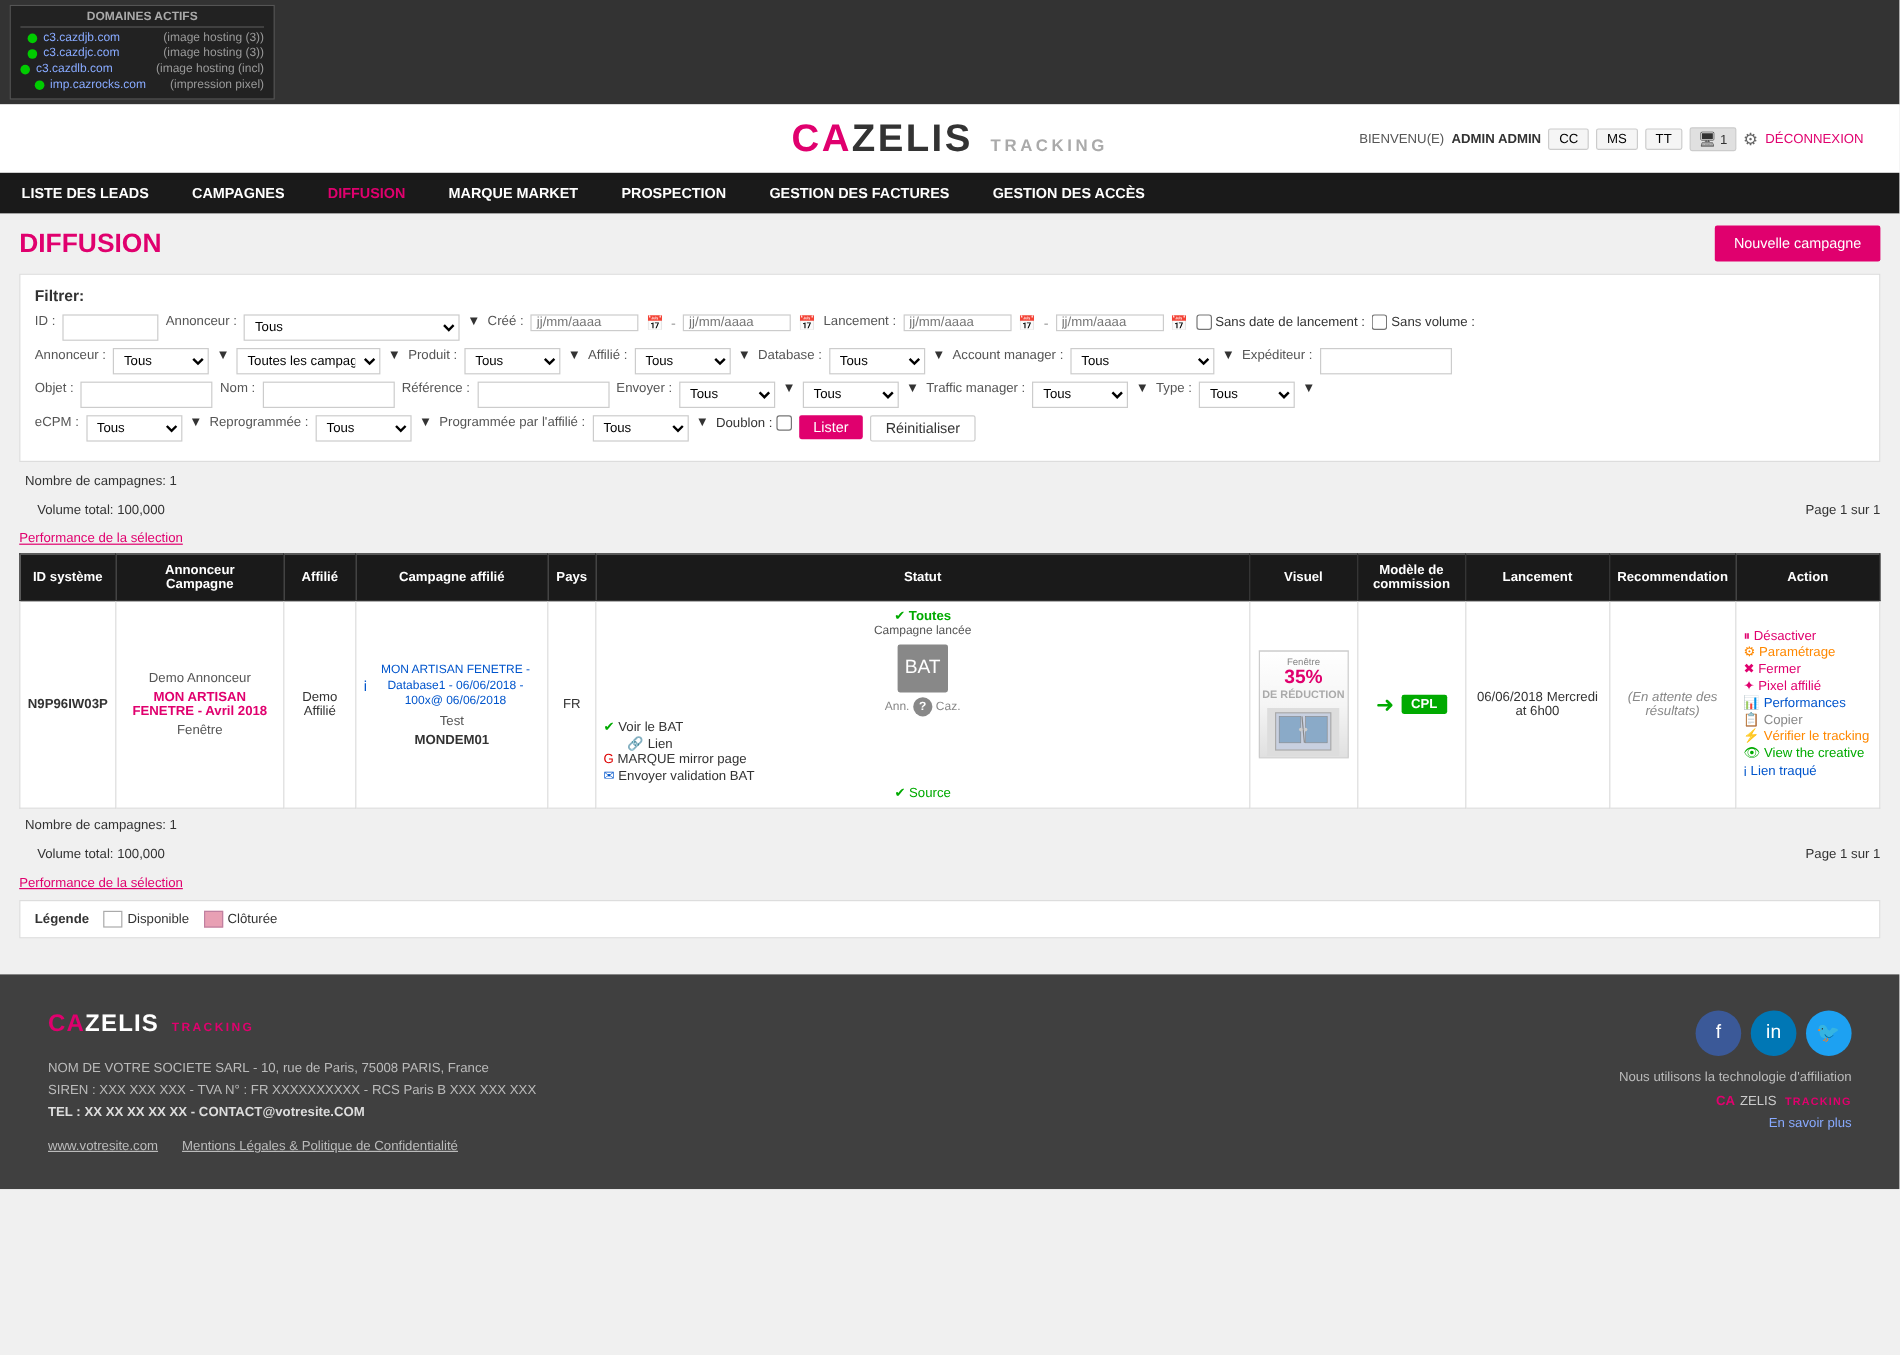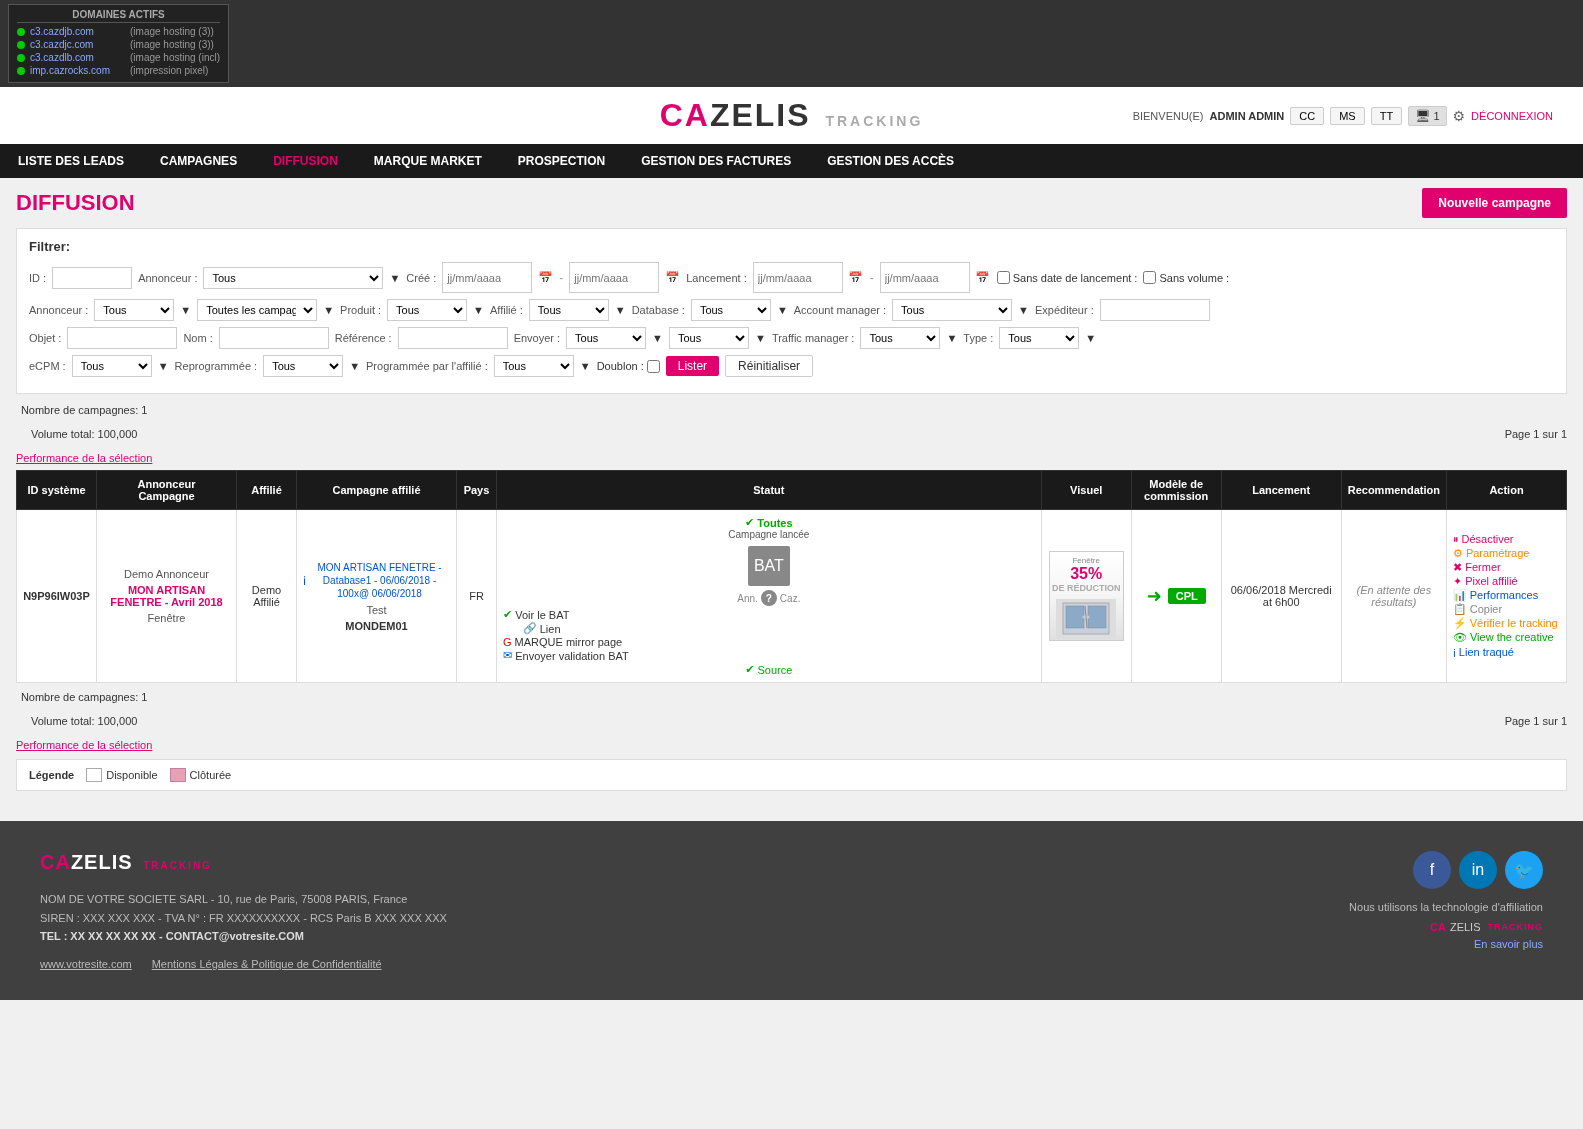--- a/index.html
+++ b/index.html
@@ -27,20 +27,21 @@
       border-bottom: 1px solid #555;
       padding-bottom: 2px;
       margin-bottom: 3px;
       text-align: center;
     }
     .domain-item {
       display: flex;
       align-items: center;
       margin-bottom: 2px;
       font-size: 10px;
+      justify-content: flex-end;
     }
     .domain-dot {
       width: 8px;
       height: 8px;
       border-radius: 50%;
       background: #00cc00;
       margin-right: 5px;
       flex-shrink: 0;
     }
     .domain-name { color: #88aaff; min-width: 100px; }
@@ -121,41 +122,41 @@
       font-size: 22px;
       font-weight: bold;
       color: #e0006e;
     }
     .new-campaign-btn {
       background: #e0006e;
       color: #fff;
       border: none;
       padding: 8px 16px;
       font-size: 12px;
-      font-weight: bold;
+      font-weight: normal;
       cursor: pointer;
       border-radius: 2px;
     }
 
     
     .filter-box {
       background: #fff;
       border: 1px solid #ddd;
       padding: 10px 12px;
       margin-bottom: 10px;
     }
     .filter-title {
       font-weight: bold;
       font-size: 13px;
       color: #333;
       margin-bottom: 8px;
     }
     .filter-row {
       display: flex;
-      align-items: center;
+      align-items: flex-start;
       flex-wrap: wrap;
       gap: 6px;
       margin-bottom: 6px;
     }
     .filter-label {
       font-size: 11px;
       color: #555;
       white-space: nowrap;
     }
     .filter-input {
@@ -174,21 +175,21 @@
     .filter-input-sm { width: 80px; }
     .filter-input-md { width: 110px; }
     .filter-select-sm { width: 80px; }
     .filter-select-md { width: 120px; }
     .filter-select-lg { width: 180px; }
     .date-input {
       width: 90px;
       border: 1px solid #ccc;
       padding: 2px 4px;
       font-size: 11px;
-      height: 31px;
+      height: 14px;
     }
     .cal-icon {
       font-size: 12px;
       color: #666;
       cursor: pointer;
     }
     .filter-sep { color: #999; }
     .lister-btn {
       background: #e0006e;
       color: #fff;

